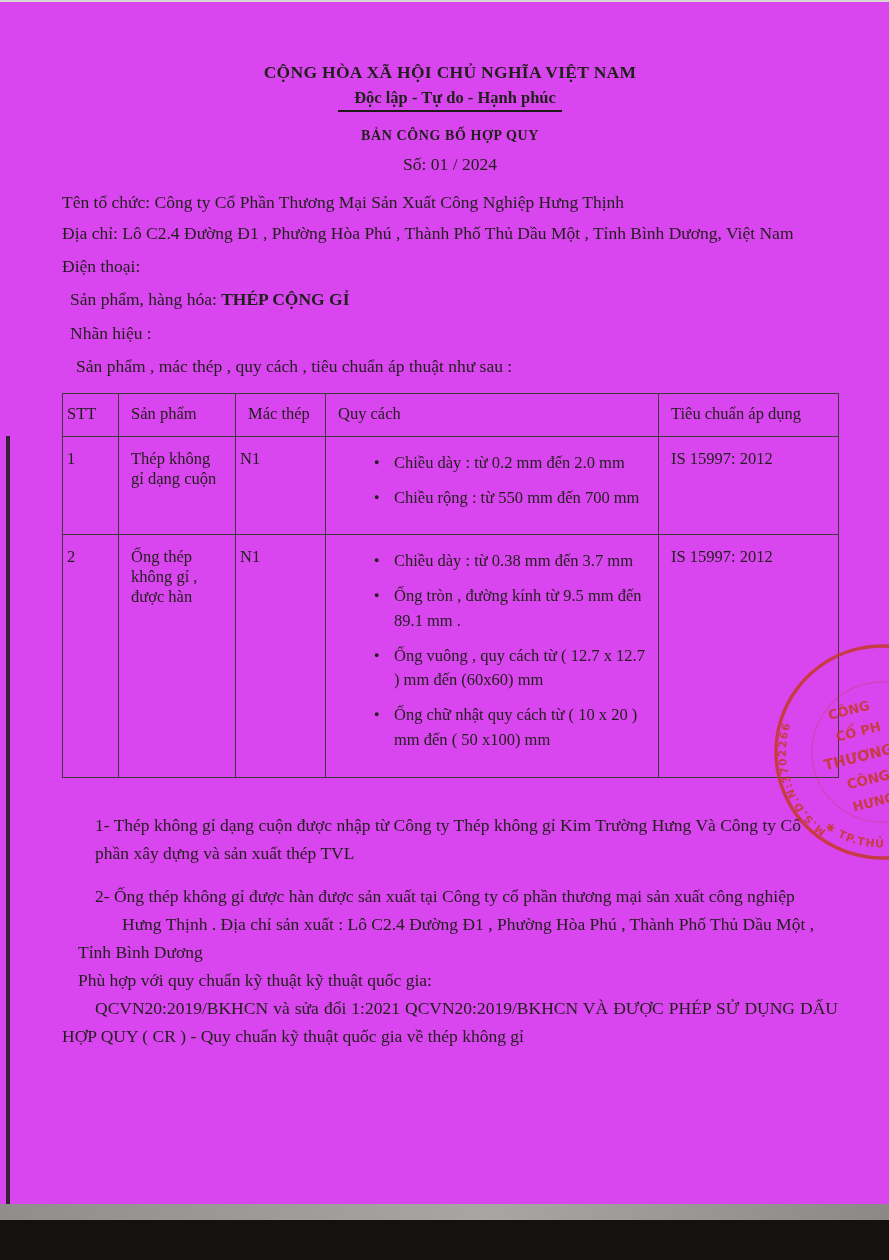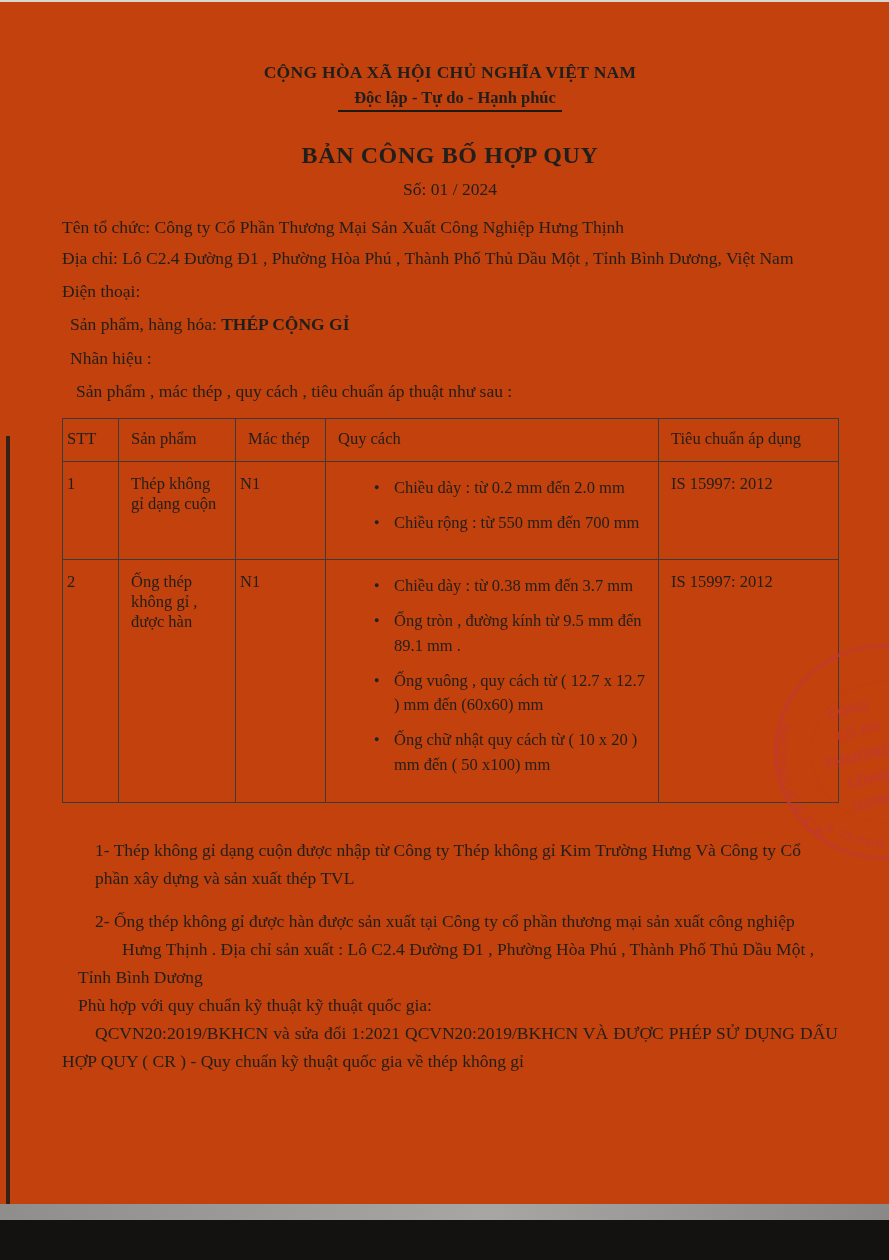--- a/index.html
+++ b/index.html
@@ -1,35 +1,35 @@
 <!DOCTYPE html>
 <html><head>
 <meta charset="utf-8">
 <style>
   html,body { margin:0; padding:0; }
   .page {
     position:relative;
     width:889px; height:1260px;
-    background:#c2410c;
+    background:#d946ef;
     overflow:hidden;
     font-family:"Liberation Serif","DejaVu Serif",serif;
     color:#211f1b;
   }
   .content { padding:62px 51px 0 62px; }
 
   .national-title {
     text-align:center; font-weight:bold;
     font-size:17.5px; letter-spacing:0.3px;
   }
   .motto { text-align:center; margin-top:5px; font-weight:bold; font-size:16.5px; }
   .motto span { border-bottom:2px solid #1c1a17; padding:0 6px 3px 16px; }
 
   .doc-title {
     text-align:center; font-weight:bold;
-    font-size:24px; letter-spacing:0.6px; margin-top:34px;
+    font-size:14px; letter-spacing:0.6px; margin-top:20px;
   }
   .doc-number { text-align:center; font-size:17.5px; margin-top:10px; }
 
   p { margin:0; font-size:17.5px; line-height:1.78; }
   .first-para { margin-top:12px; }
   .ind8  { padding-left:8px;  margin-top:2px; }
   .ind14 { padding-left:14px; margin-top:2px; }
 
   table.spec {
     width:776px; margin-top:11px;

